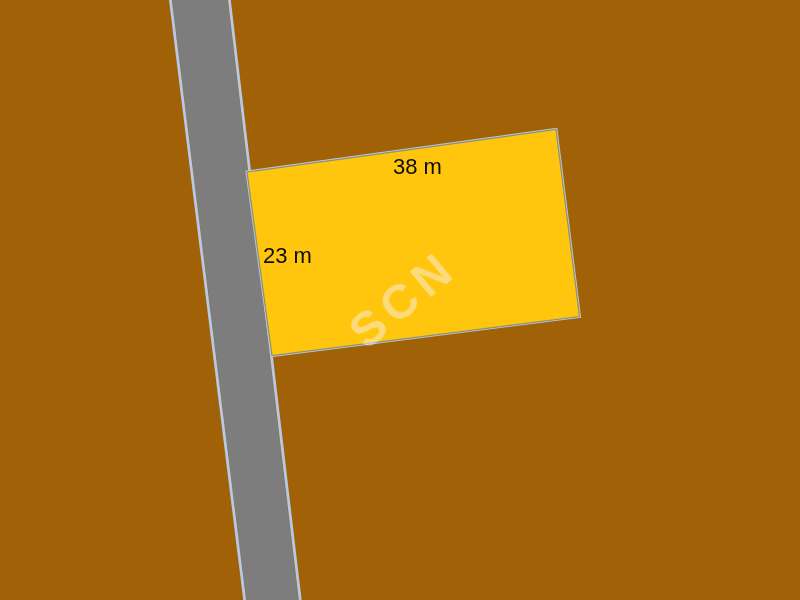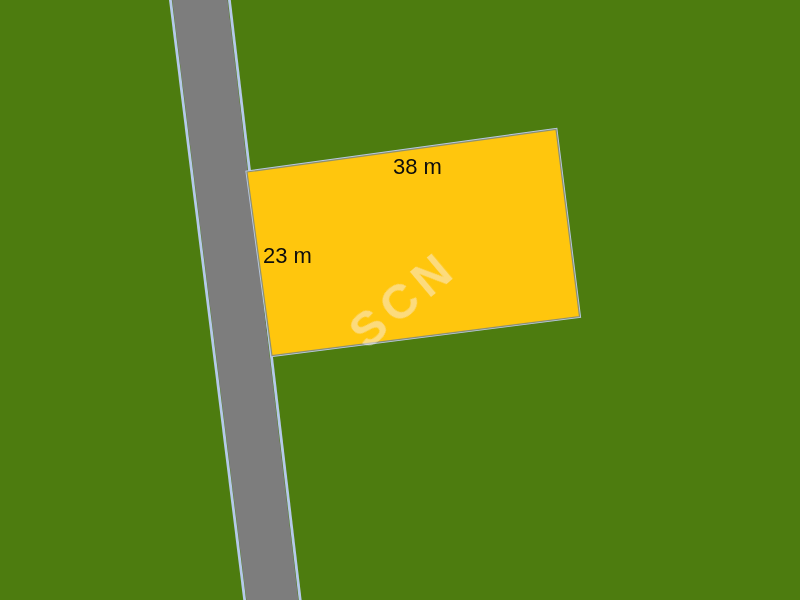--- a/index.html
+++ b/index.html
@@ -1,17 +1,17 @@
 <!DOCTYPE html>
 <html><head>
 <meta charset="utf-8">
 <style>
   html,body{margin:0;padding:0;}
   body{width:800px;height:600px;overflow:hidden;font-family:"Liberation Sans",sans-serif;}
-  .stage{position:relative;width:800px;height:600px;background:#4d7c0f;overflow:hidden;}
+  .stage{position:relative;width:800px;height:600px;background:#a16207;overflow:hidden;}
   svg{position:absolute;left:-8px;top:-8px;filter:blur(0.6px);}
   .wm{position:absolute;left:403px;top:298.5px;transform:translate(-50%,-50%) rotate(-40deg);
       font-size:48px;font-weight:bold;letter-spacing:7px;color:rgba(250,240,238,0.5);white-space:nowrap;filter:blur(0.6px);}
 </style>
 </head>
 <body>
 
 <div class="stage">
 <svg width="816" height="616" viewBox="-8 -8 816 616">
 

